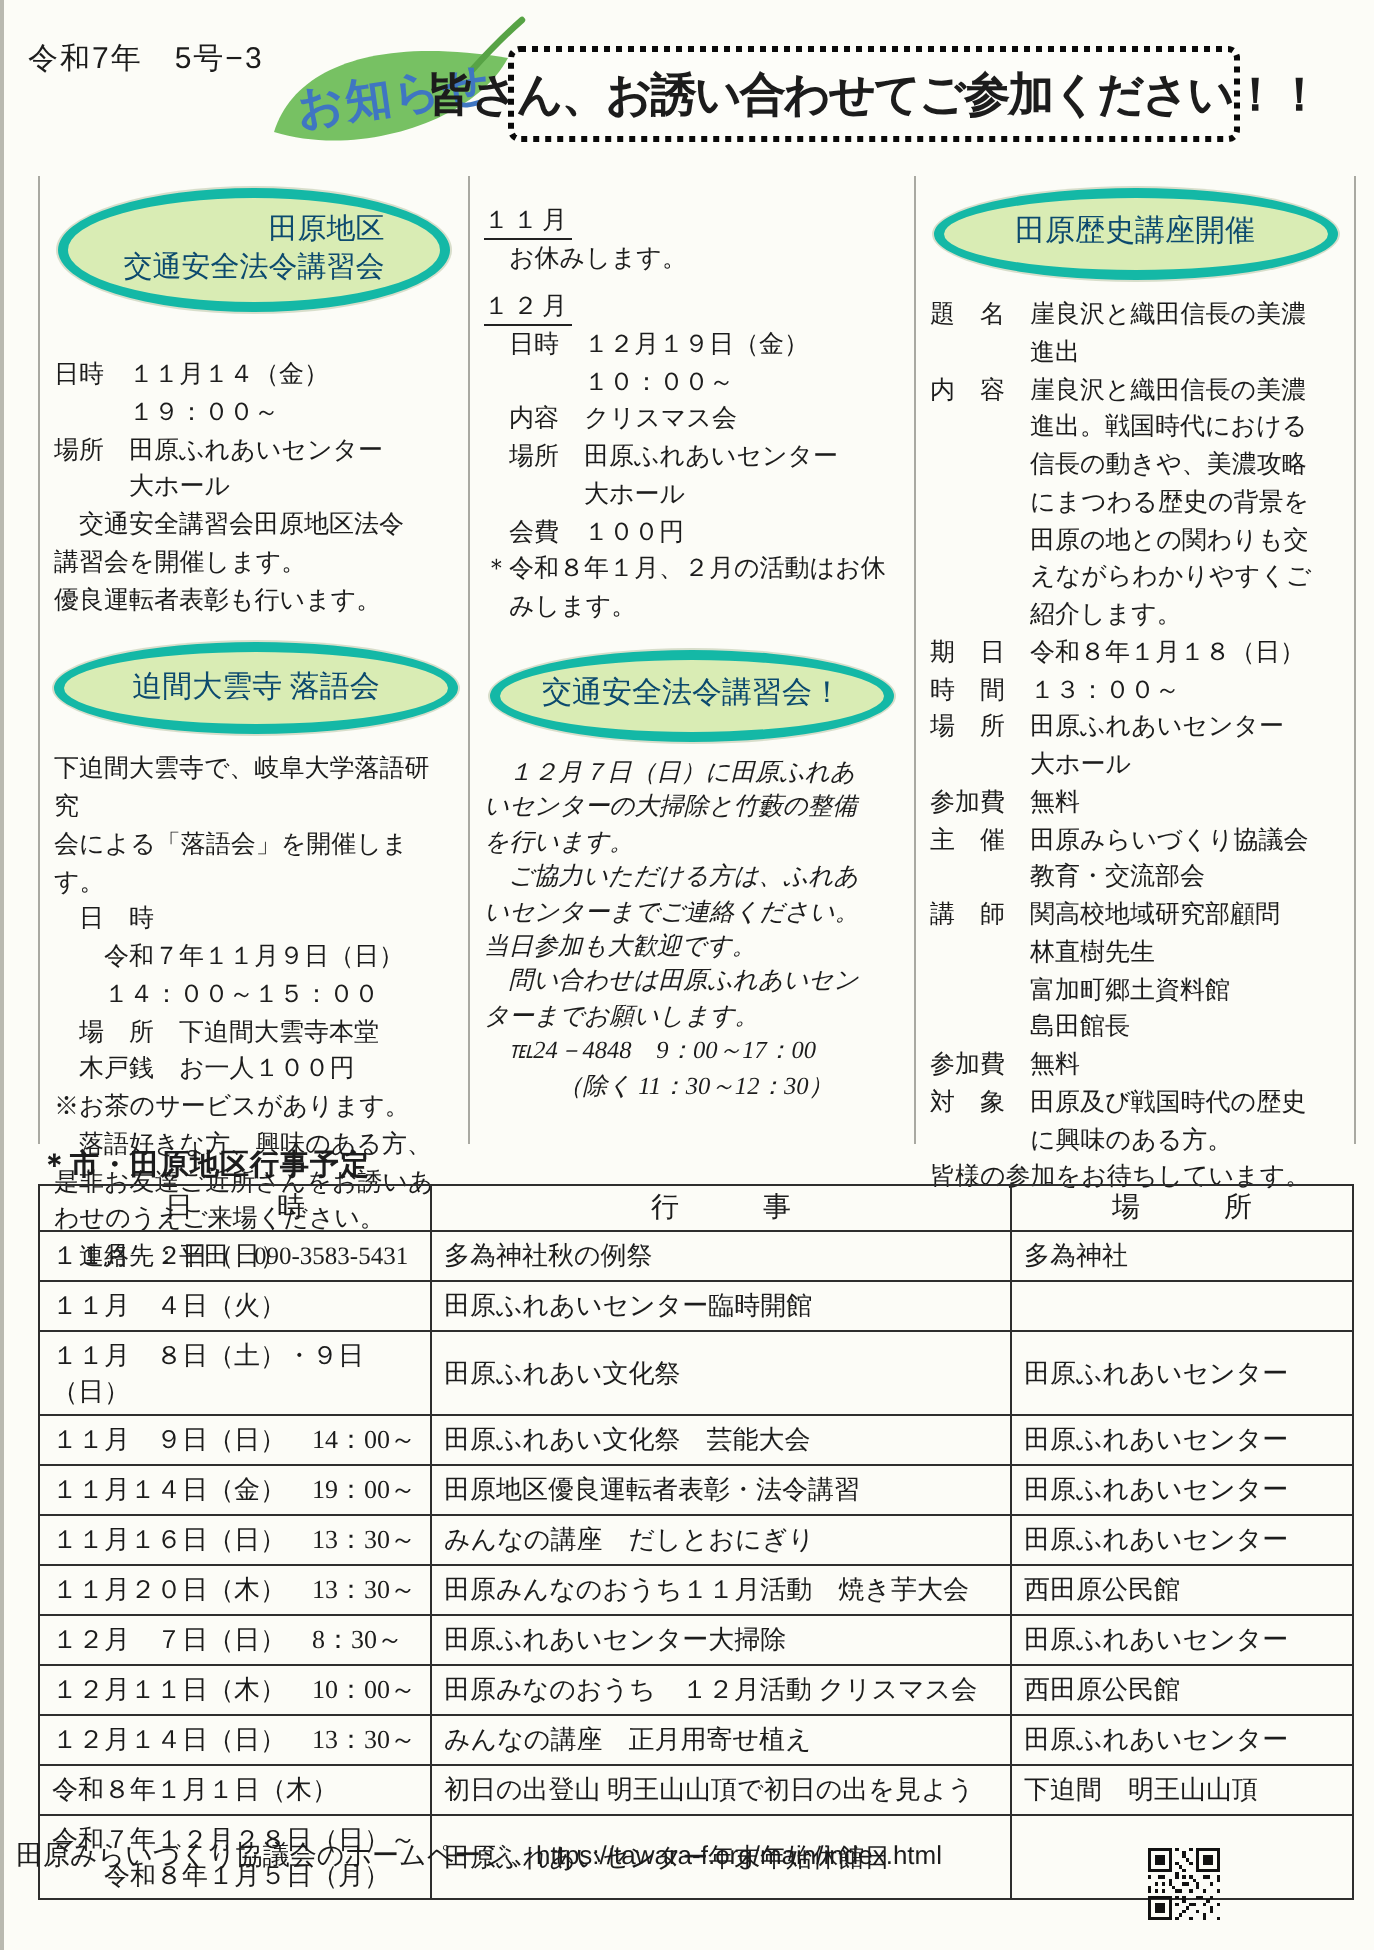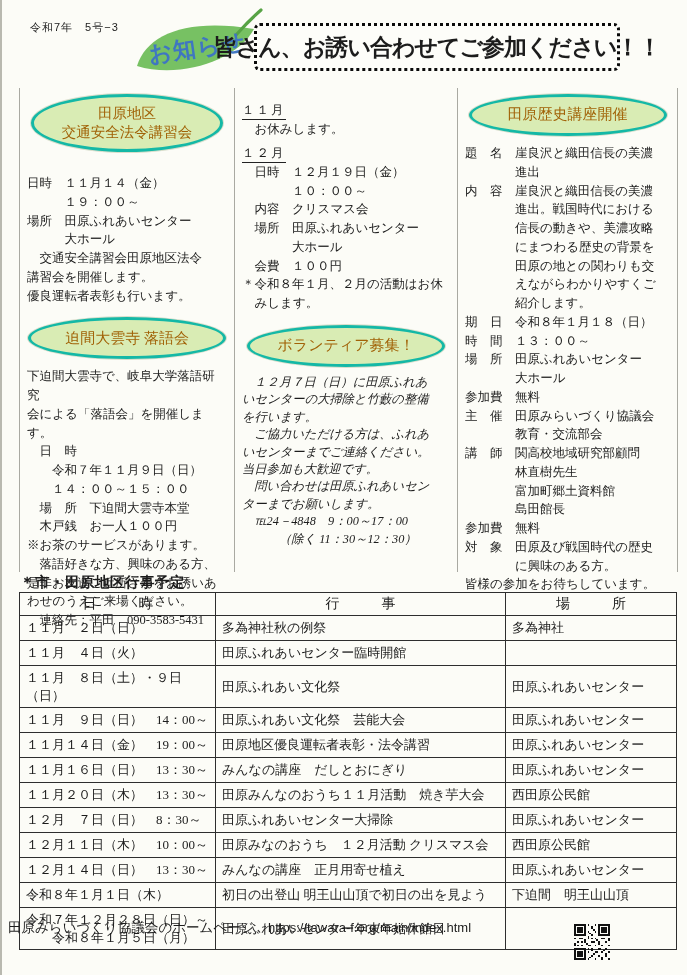--- a/index.html
+++ b/index.html
@@ -7,21 +7,21 @@
     position:relative;width:687px;height:975px;margin:0 auto;
     background:#fcfcf7;overflow:hidden;
     font-family:"Liberation Serif","DejaVu Serif",serif;
     color:#1c1c1c;
     border-left:2px solid #b9b9b0;
     box-sizing:border-box;
   }
   .pre{white-space:pre-line;}
 
   
-  .issue{position:absolute;left:28px;top:20px;font-size:11px;letter-spacing:1px;
+  .issue{position:absolute;left:12px;top:20px;font-size:15px;letter-spacing:1px;
          font-family:"Liberation Sans","DejaVu Sans",sans-serif;}
   .leaf-wrap{position:absolute;left:131px;top:8px;width:132px;height:76px;}
   .notice-badge{
     position:absolute;left:146px;top:31px;width:120px;
     font-family:"Liberation Sans","DejaVu Sans",sans-serif;
     font-weight:bold;font-size:23px;color:#3f76c2;
     transform:rotate(-8deg);letter-spacing:1px;white-space:nowrap;
   }
   .banner-box{
     position:absolute;left:252px;top:23px;width:360px;height:42px;
@@ -39,25 +39,25 @@
     position:absolute;left:17px;top:88px;width:658px;height:484px;
     display:flex;
   }
   .col{box-sizing:border-box;border-left:1px solid #a9a9a2;padding:2px 7px 0 7px;}
   .columns{border-right:1px solid #a9a9a2;}
   .col1{width:215px;}
   .col2{width:223px;}
   .col3{width:220px;}
 
   .oval{
-    background:#d9ecb4;border:3px solid #14b8a6;border-radius:50%;
+    background:#d9ecb4;border:5px solid #14b8a6;border-radius:50%;
     box-shadow:0 0 0 1px rgba(150,165,120,.35);
-    text-align:center;margin:4px auto 0 auto;
+    text-align:right;margin:4px auto 0 auto;
     display:flex;align-items:center;justify-content:center;
-    font-size:15px;line-height:1.3;color:#a16207;
+    font-size:15px;line-height:1.3;color:#0c4a6e;
   }
   .oval.two{width:186px;height:52px;font-size:14.5px;}
   .oval.one{width:192px;height:36px;white-space:nowrap;}
 
   .colbody{font-size:12.5px;line-height:1.5;margin-top:22px;letter-spacing:0;}
   .colbody.tight{line-height:1.42;font-size:12.3px;margin-top:7px;font-style:italic;}
   .m-label{display:inline-block;border-bottom:1.2px solid #222;font-size:12.5px;
            letter-spacing:2px;margin-top:6px;}
   .mid-line{font-size:12.5px;line-height:1.5;}
 
@@ -144,21 +144,21 @@
         <span class="m-label">１２月</span>
         <div class="mid-line pre">　日時　１２月１９日（金）
 　　　　１０：００～
 　内容　クリスマス会
 　場所　田原ふれあいセンター
 　　　　大ホール
 　会費　１００円</div>
         <div class="mid-line pre">＊令和８年１月、２月の活動はお休
 　みします。</div>
       </div>
-      <div class="oval one" style="margin-top:12px;">ボランティア募集！</div>
+      <div class="oval one" style="margin-top:12px;">交通安全法令講習会！</div>
       <div class="colbody tight pre">　１２月７日（日）に田原ふれあ
 いセンターの大掃除と竹藪の整備
 を行います。
 　ご協力いただける方は、ふれあ
 いセンターまでご連絡ください。
 当日参加も大歓迎です。
 　問い合わせは田原ふれあいセン
 ターまでお願いします。
 　℡24－4848　9：00～17：00
 　　　（除く 11：30～12：30）</div>

